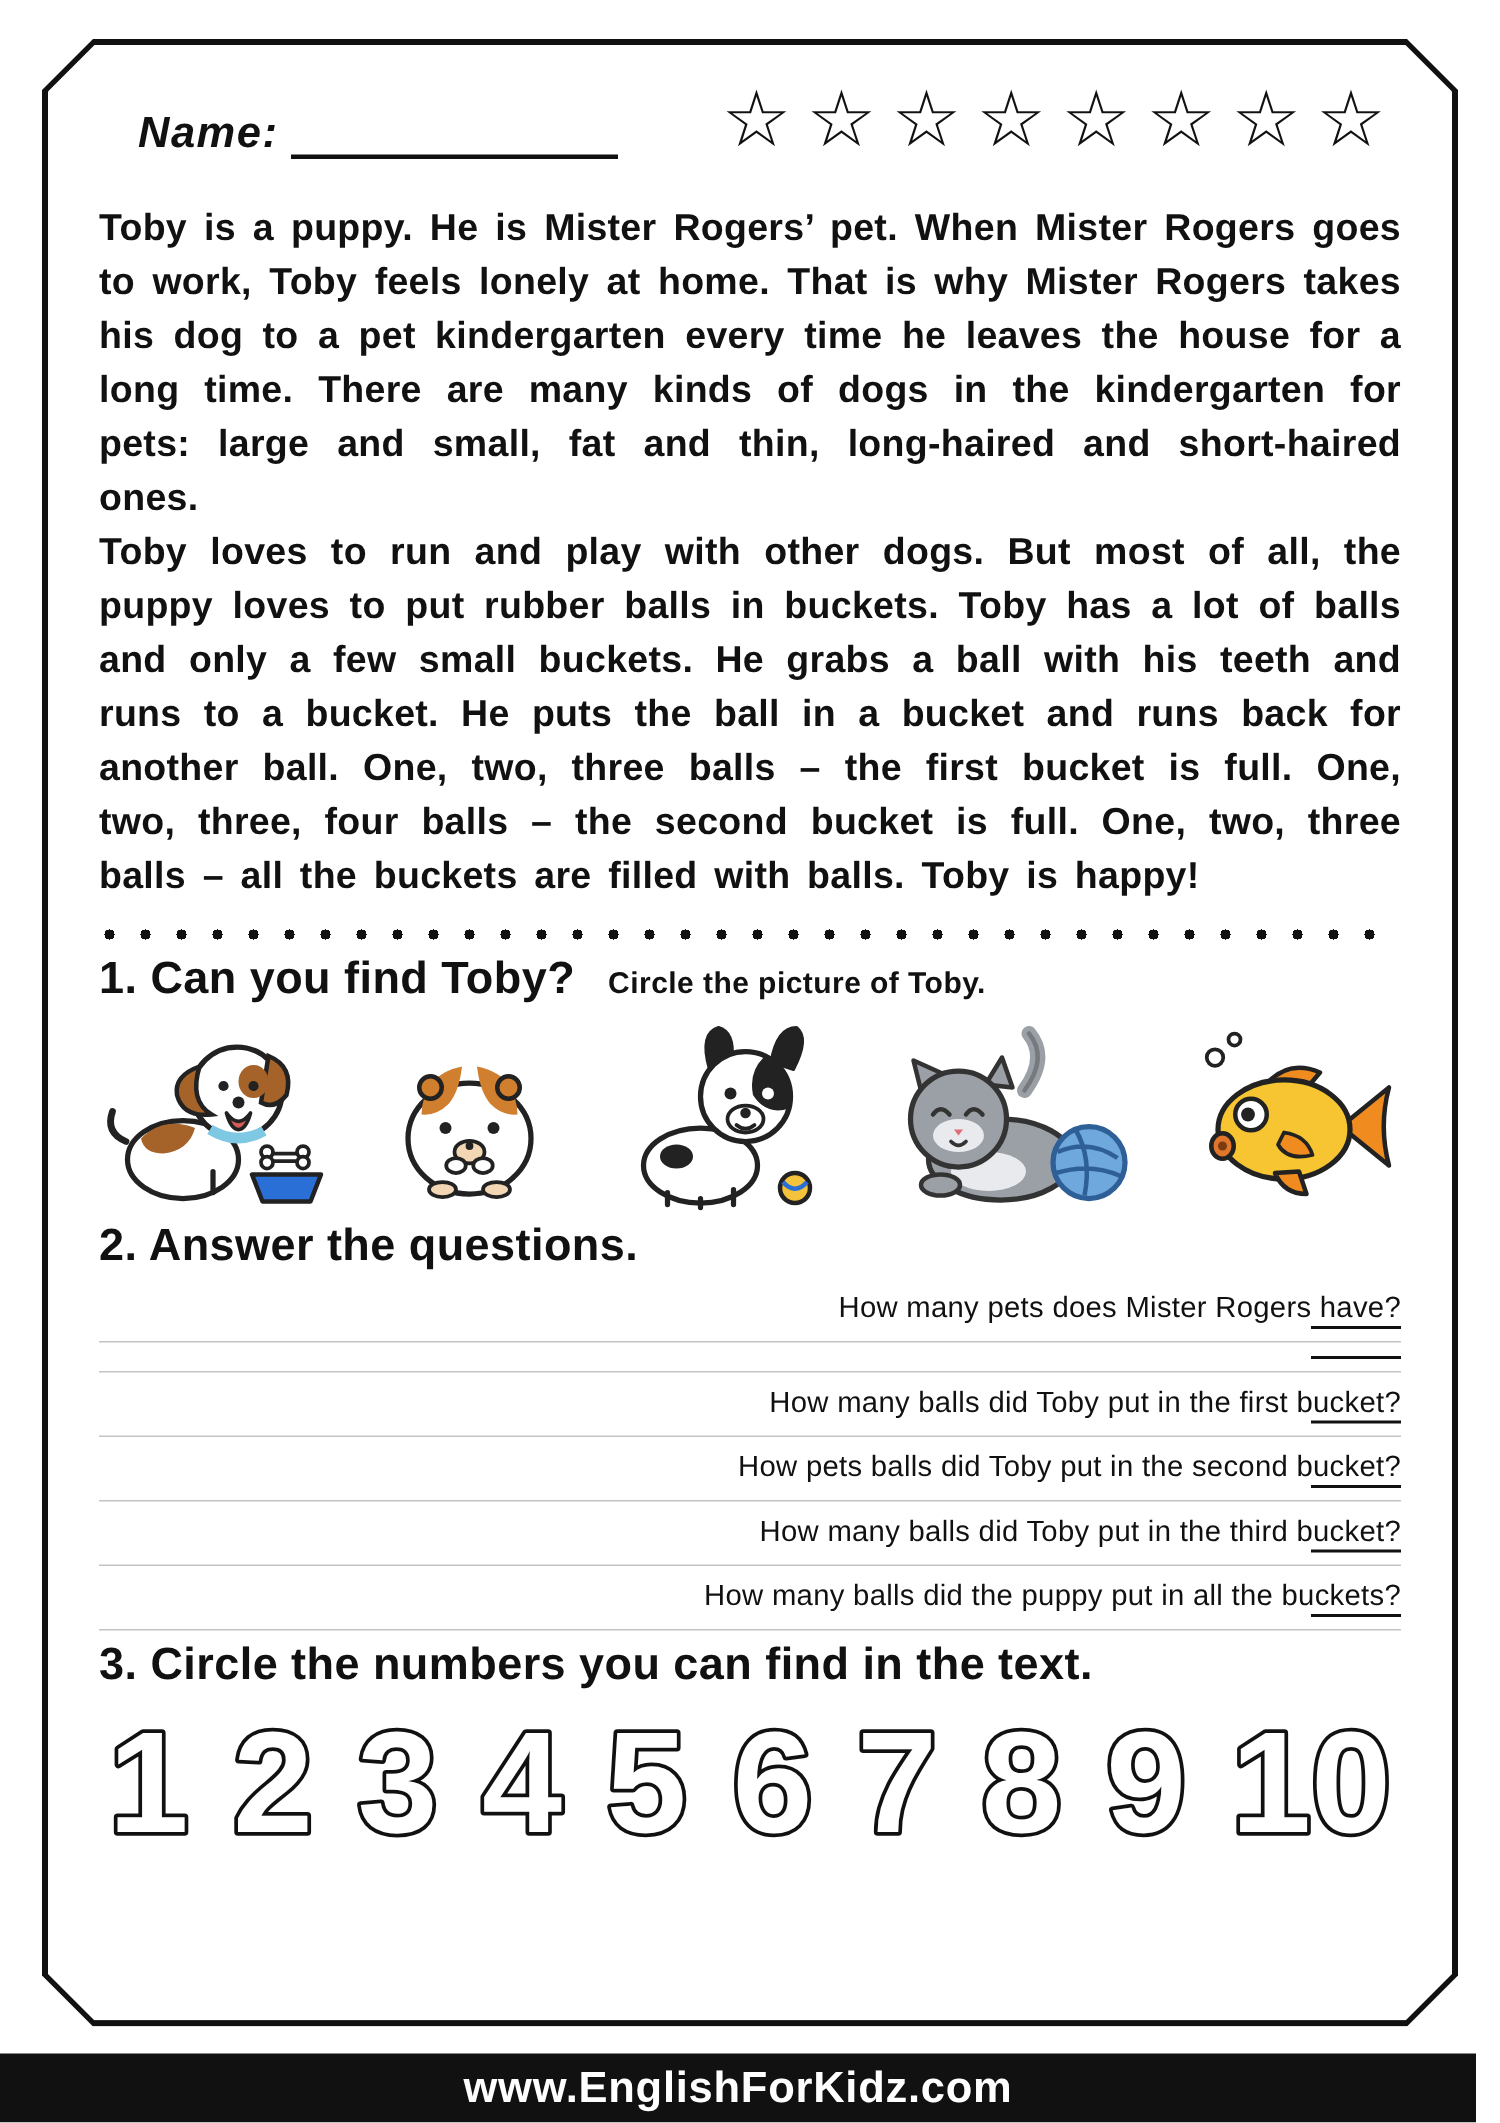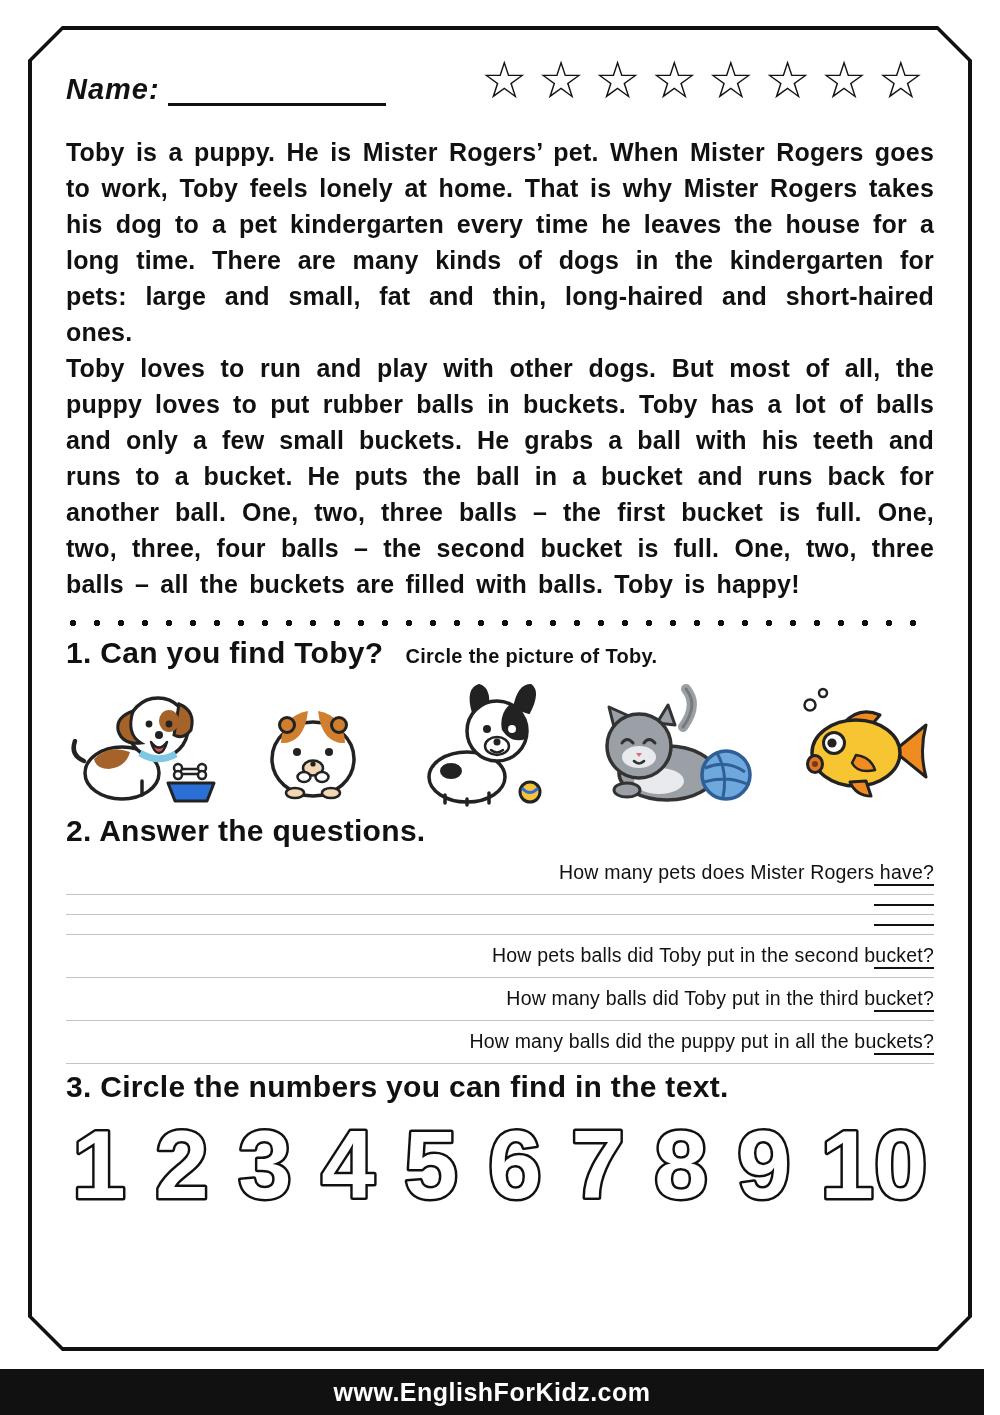--- a/index.html
+++ b/index.html
@@ -7,21 +7,21 @@
 
   
   .frame-outer{position:absolute;left:28px;right:28px;top:26px;bottom:64px;background:#111;
     clip-path:polygon(34px 0px,calc(100% - 34px) 0px,100% 34px,100% calc(100% - 34px),calc(100% - 34px) 100%,34px 100%,0px calc(100% - 34px),0px 34px);}
   .frame-inner{position:absolute;inset:4px;background:#fff;
     clip-path:polygon(31px 0px,calc(100% - 31px) 0px,100% 31px,100% calc(100% - 31px),calc(100% - 31px) 100%,31px 100%,0px calc(100% - 31px),0px 31px);}
   .content{position:absolute;inset:0;padding:18px 34px 0 34px;box-sizing:border-box;}
 
   
   .name-row{display:flex;justify-content:space-between;align-items:flex-end;height:58px;}
-  .name-left{display:flex;align-items:flex-end;}
+  .name-left{display:flex;align-items:flex-end;margin-left:26px;}
   .name-label{font-size:29px;font-weight:bold;font-style:italic;letter-spacing:1px;}
   .name-line{display:inline-block;width:218px;border-bottom:3px solid #111;height:26px;margin-left:8px;}
   .stars{font-size:52px;line-height:1;letter-spacing:10px;color:#111;white-space:nowrap;}
 
   
   .passage{margin-top:28px;}
   .passage p{margin:0;font-size:25px;font-weight:700;line-height:36px;text-align:justify;word-spacing:4px;letter-spacing:.2px;}
 
   
   .dots{height:10px;margin:16px 2px 8px 2px;background-image:radial-gradient(circle 3.4px at 5px 5px,#111 98%,transparent);background-size:24px 10px;background-repeat:repeat-x;}
@@ -39,21 +39,21 @@
   .questions{margin-top:2px;}
   .q-row{display:flex;align-items:flex-end;padding:9px 0 8px 0;border-bottom:1.5px solid #c4c4c4;flex-direction:column;}
   .q-text{font-size:19.5px;font-weight:500;letter-spacing:.2px;white-space:nowrap;}
   .q-line{flex:1;border-bottom:2.5px solid #111;height:18px;margin-left:10px;min-width:60px;}
 
   
   .numbers{display:flex;justify-content:space-between;align-items:flex-end;margin-top:6px;}
   .num text{font-family:"Liberation Sans",sans-serif;font-size:96px;font-weight:bold;fill:#fff;stroke:#111;stroke-width:5px;paint-order:stroke;stroke-linejoin:round;text-anchor:middle;}
 
   
-  .footer{position:absolute;left:0;right:16px;bottom:0;height:46px;background:#111;color:#fff;display:flex;align-items:center;justify-content:center;font-size:25px;font-weight:bold;letter-spacing:.5px;}
+  .footer{position:absolute;left:0;right:16px;bottom:0;height:46px;background:#111;color:#fff;display:flex;align-items:center;justify-content:center;font-size:29px;font-weight:bold;letter-spacing:.5px;}
 </style>
 </head>
 <body>
 
 <div class="frame-outer">
   <div class="frame-inner">
     <div class="content">
 
       <div class="name-row">
         <div class="name-left">
@@ -173,20 +173,21 @@
 
       <div class="questions">
         <div class="q-row">
           <span class="q-text">How many pets does Mister Rogers have?</span>
           <span class="q-line"></span>
         </div>
         <div class="q-row">
           <span class="q-line"></span>
         </div>
         <div class="q-row">
+          <span class="q-text">How many balls did Toby put in the first bucket?</span>
           <span class="q-line"></span>
         </div>
         <div class="q-row">
           <span class="q-text">How pets balls did Toby put in the second bucket?</span>
           <span class="q-line"></span>
         </div>
         <div class="q-row">
           <span class="q-text">How many balls did Toby put in the third bucket?</span>
           <span class="q-line"></span>
         </div>

